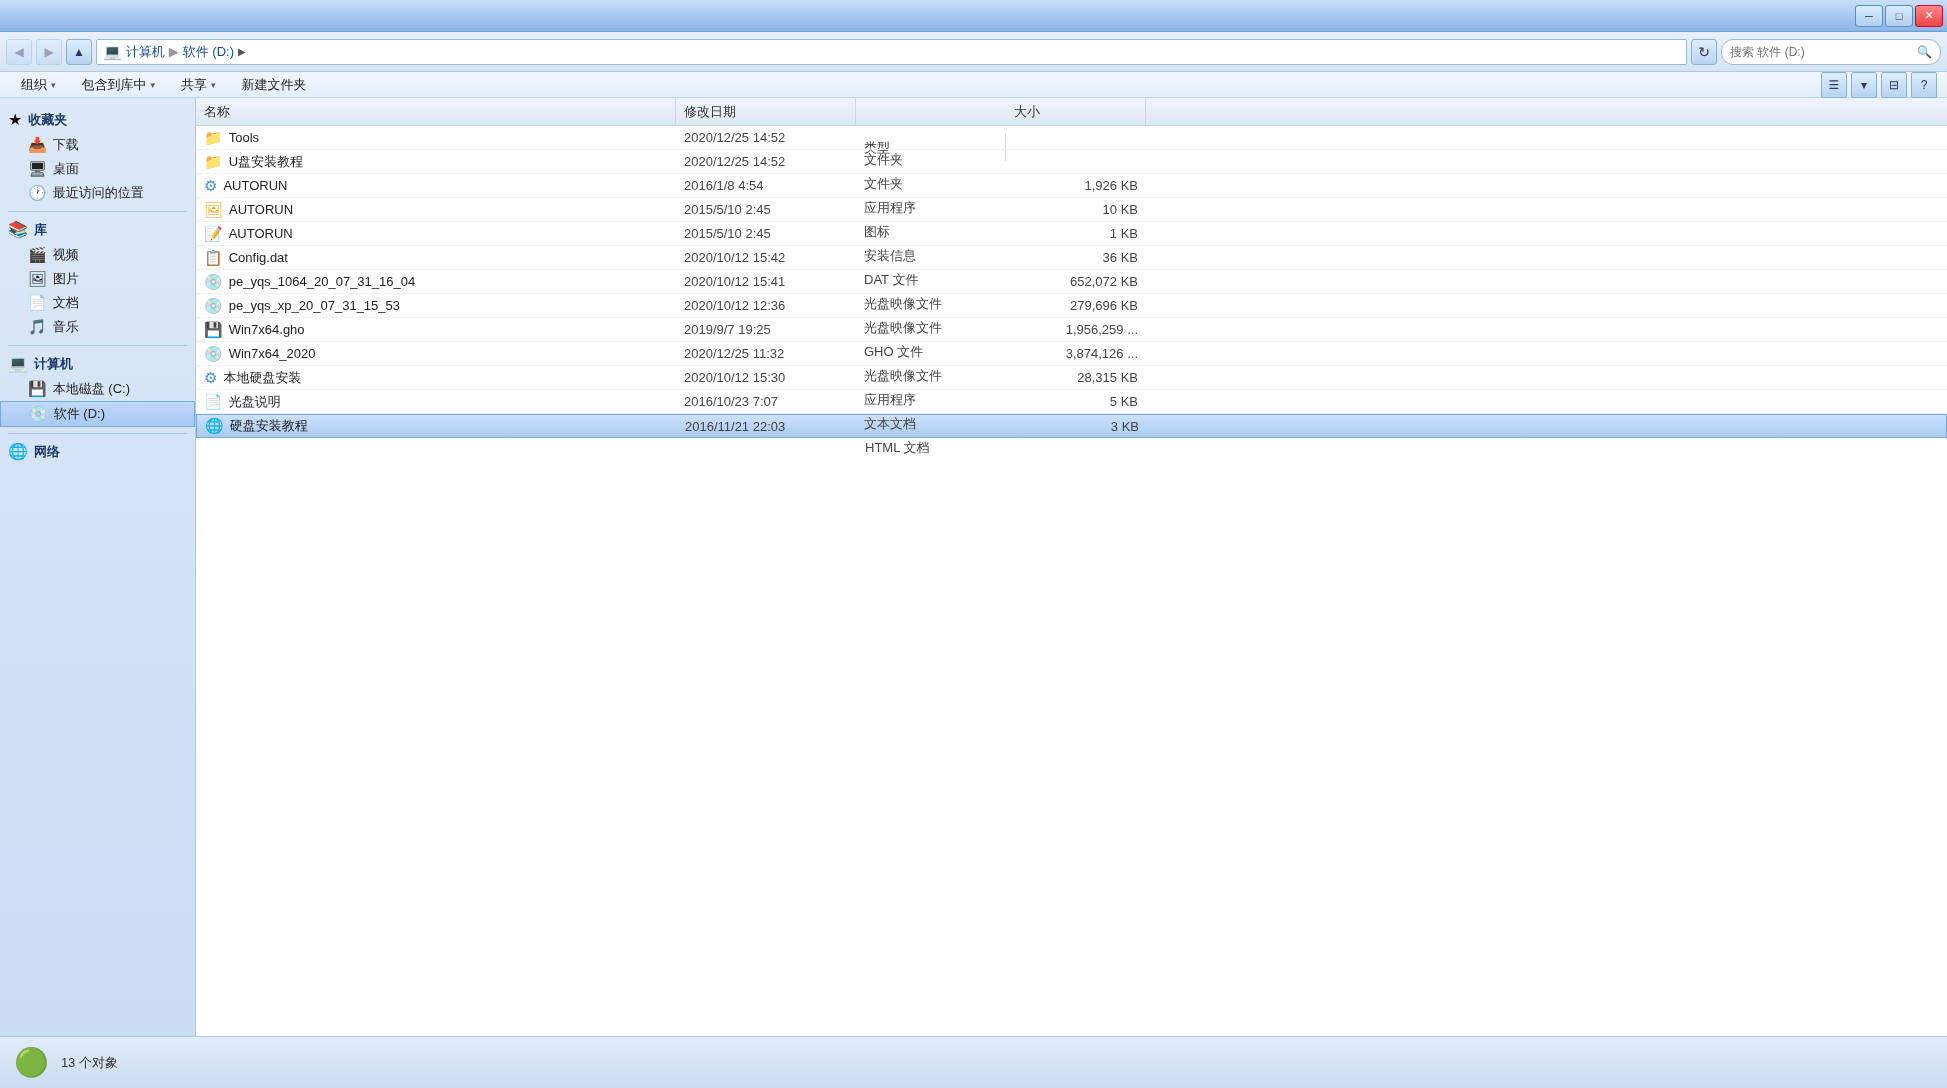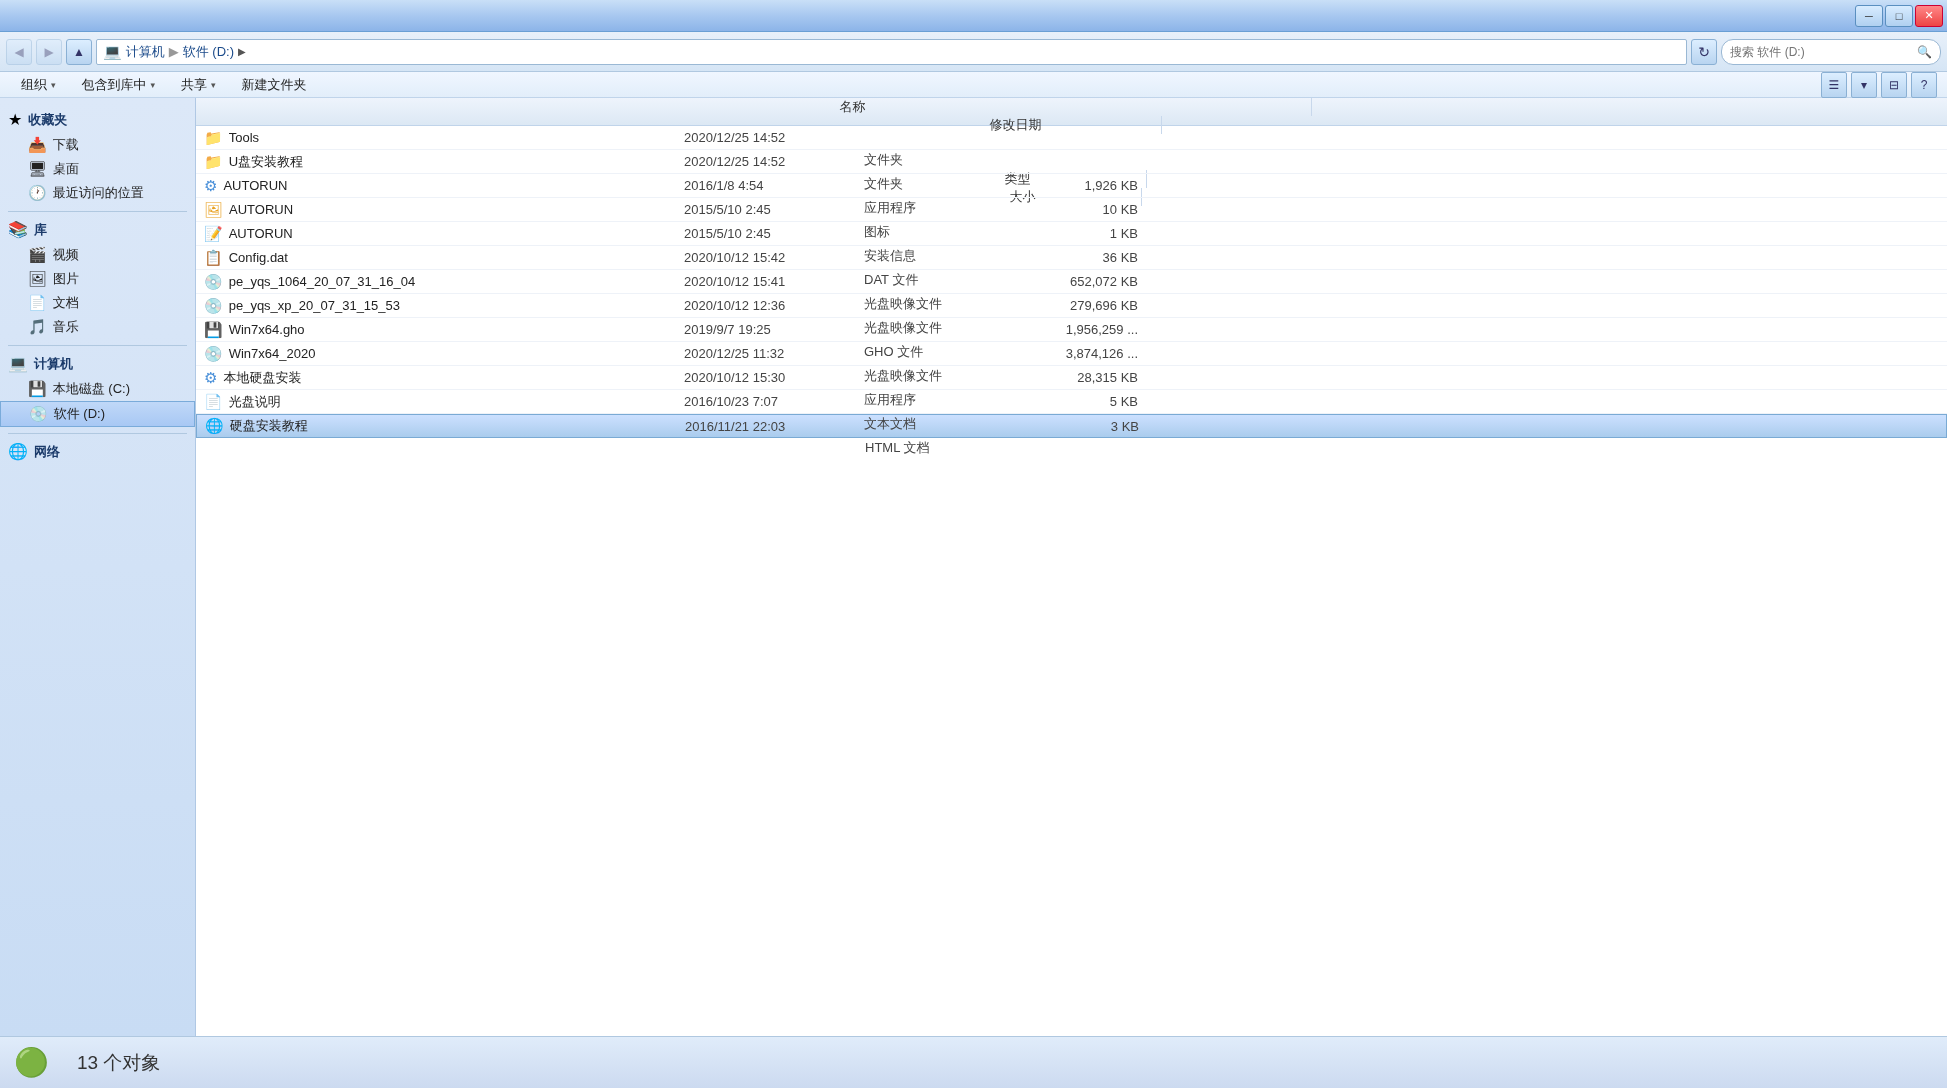--- a/index.html
+++ b/index.html
@@ -222,26 +222,25 @@
       flex: 1;
       display: flex;
       flex-direction: column;
       overflow: hidden;
       background: #fff;
     }
 
     
     .col-headers {
       display: flex;
-      align-items: center;
+      align-items: flex-start;
       background: linear-gradient(to bottom, #eef4fc, #dce8f4);
       border-bottom: 1px solid #c0d4ea;
       height: 28px;
       padding: 0 0;
-      flex-direction: column;
     }
     .col-header {
       display: flex;
       align-items: center;
       padding: 0 8px;
       font-size: 13px;
       color: #333;
       border-right: 1px solid #c8d8ec;
       height: 100%;
       cursor: pointer;
@@ -290,21 +289,21 @@
     .status-bar {
       height: 52px;
       background: linear-gradient(to bottom, #e0ecfa, #ccdaf0);
       border-top: 1px solid #b0c8e0;
       display: flex;
       align-items: center;
       padding: 0 14px;
       gap: 12px;
     }
     .status-icon { font-size: 28px; }
-    .status-text { font-size: 19px; color: #333; margin-left: 16px; }
+    .status-text { font-size: 13px; color: #333; }
 
     
     ::-webkit-scrollbar { width: 14px; }
     ::-webkit-scrollbar-track { background: #e0ecfa; }
     ::-webkit-scrollbar-thumb {
       background: linear-gradient(to right, #a0bcdc, #8aacc8);
       border: 1px solid #8aaccc;
       border-radius: 2px;
     }
   </style>

